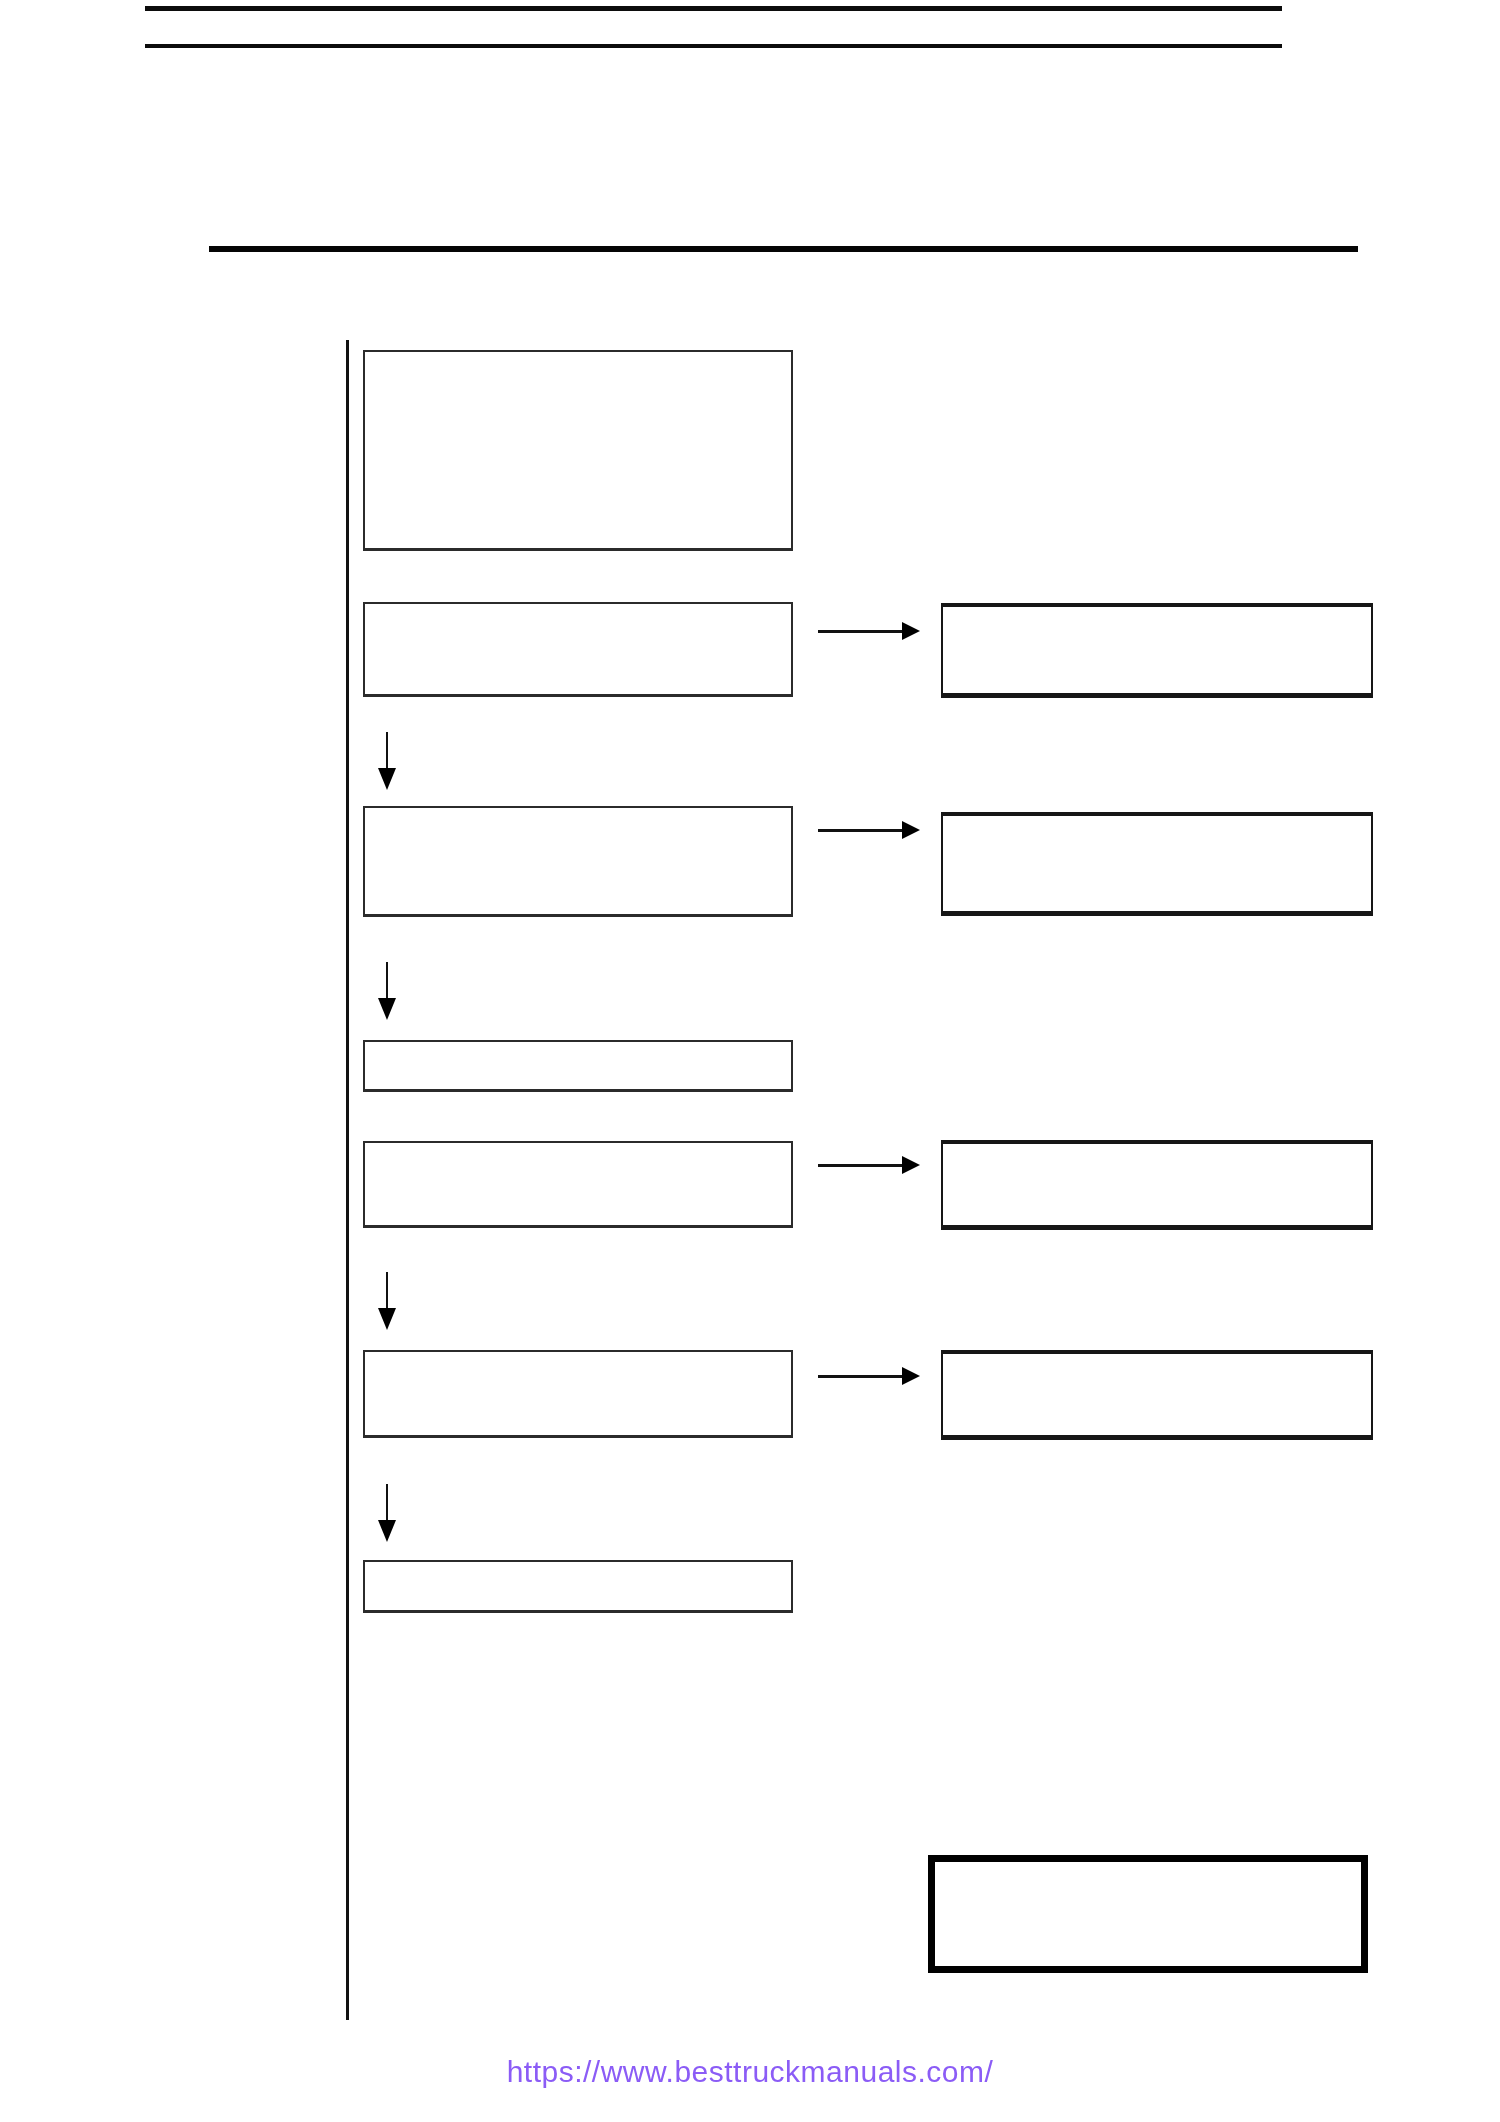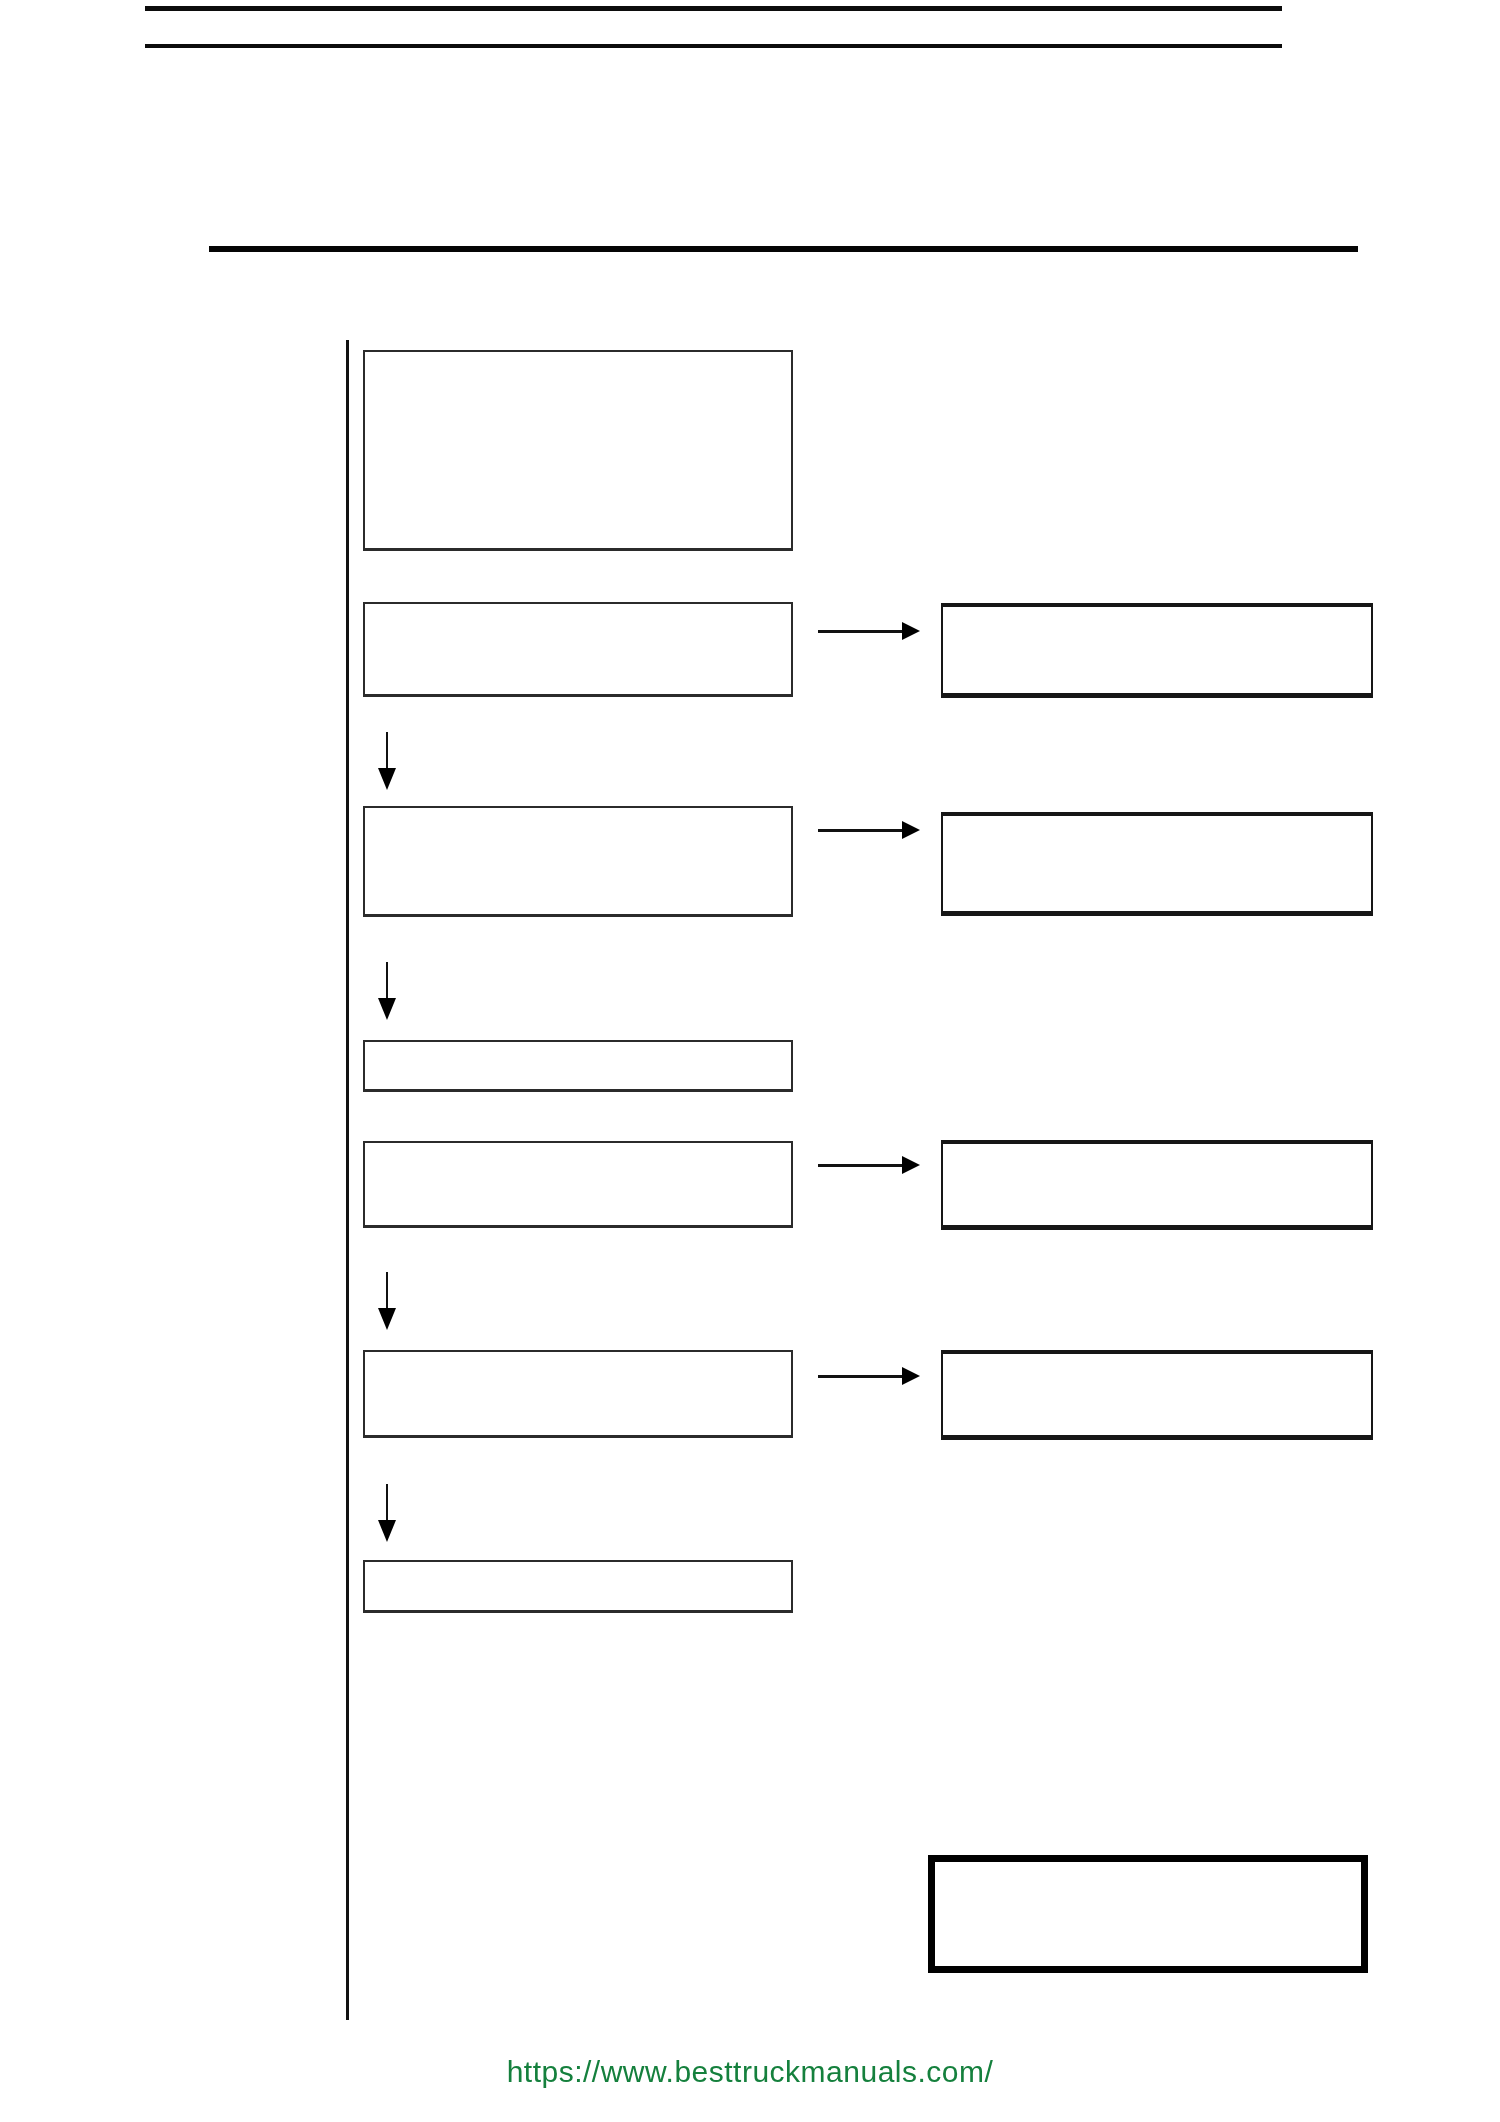--- a/index.html
+++ b/index.html
@@ -100,21 +100,21 @@
   
   #footer {
     position: absolute;
     left: 0; top: 2055px;
     width: 1500px;
     text-align: center;
   }
   #footer-url {
     font-family: "Liberation Sans", sans-serif;
     font-size: 30px;
-    color: #15803d;
+    color: #8b5cf6;
     letter-spacing: 0.5px;
     text-decoration: none;
     cursor: pointer;
   }
 </style>
 </head>
 <body>
 
 <div id="page">
 

